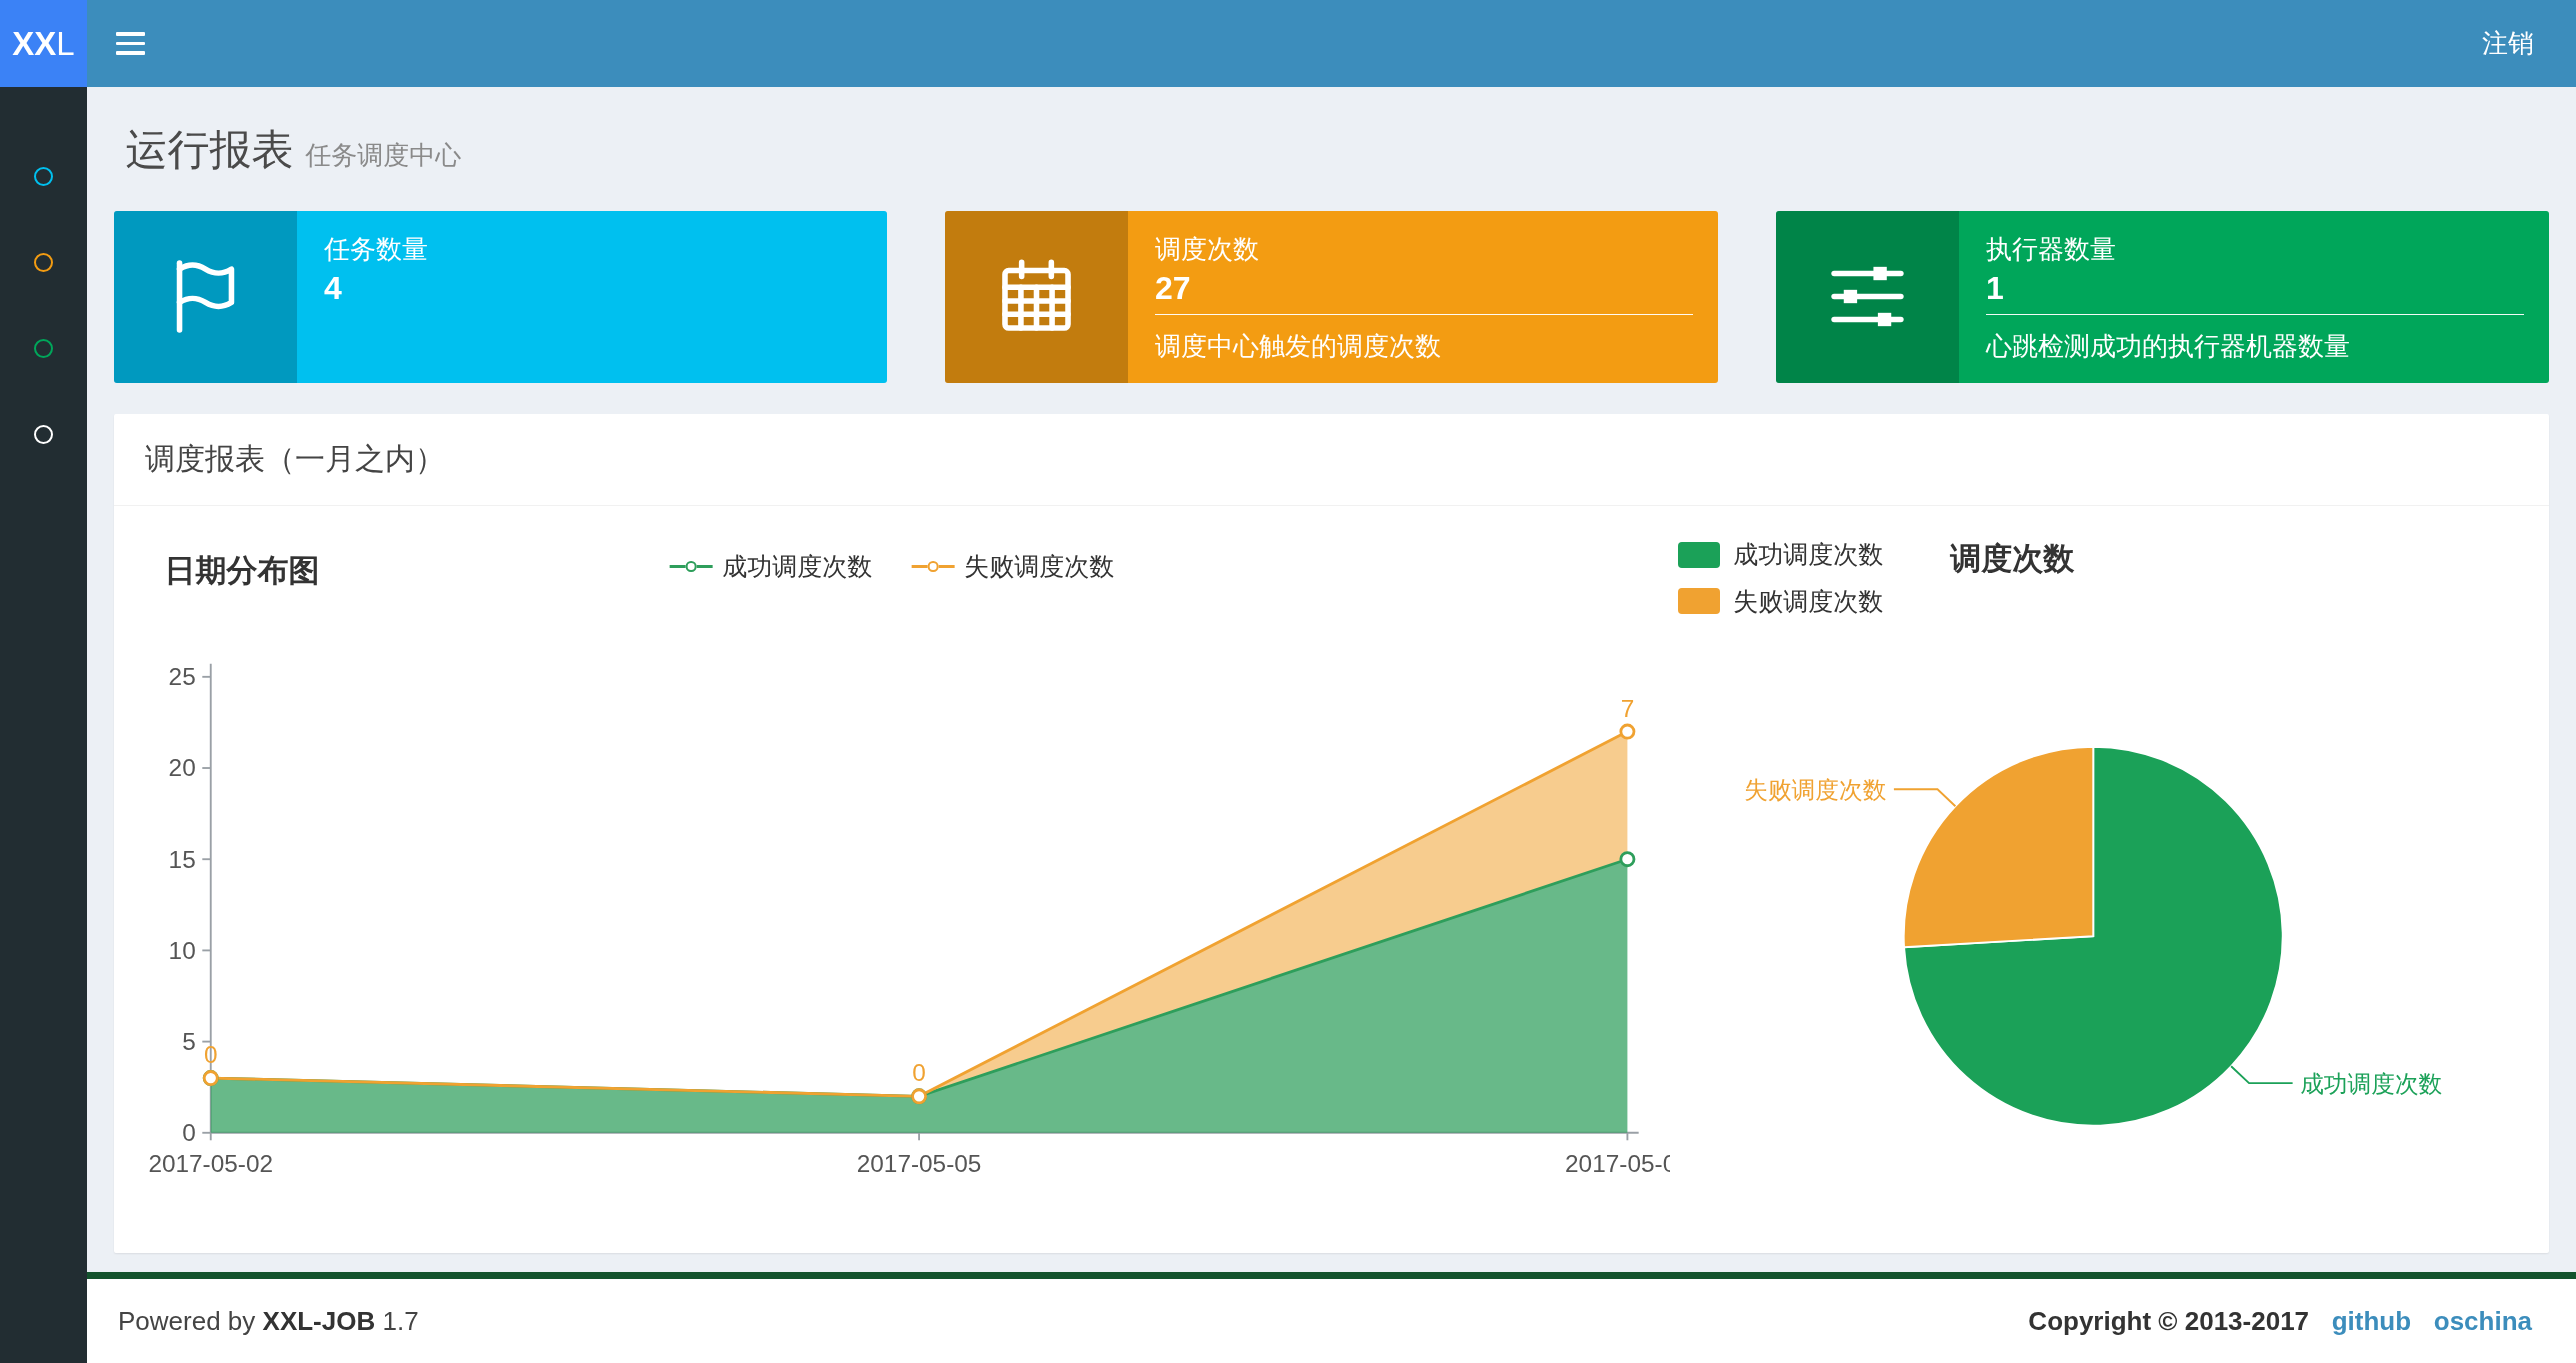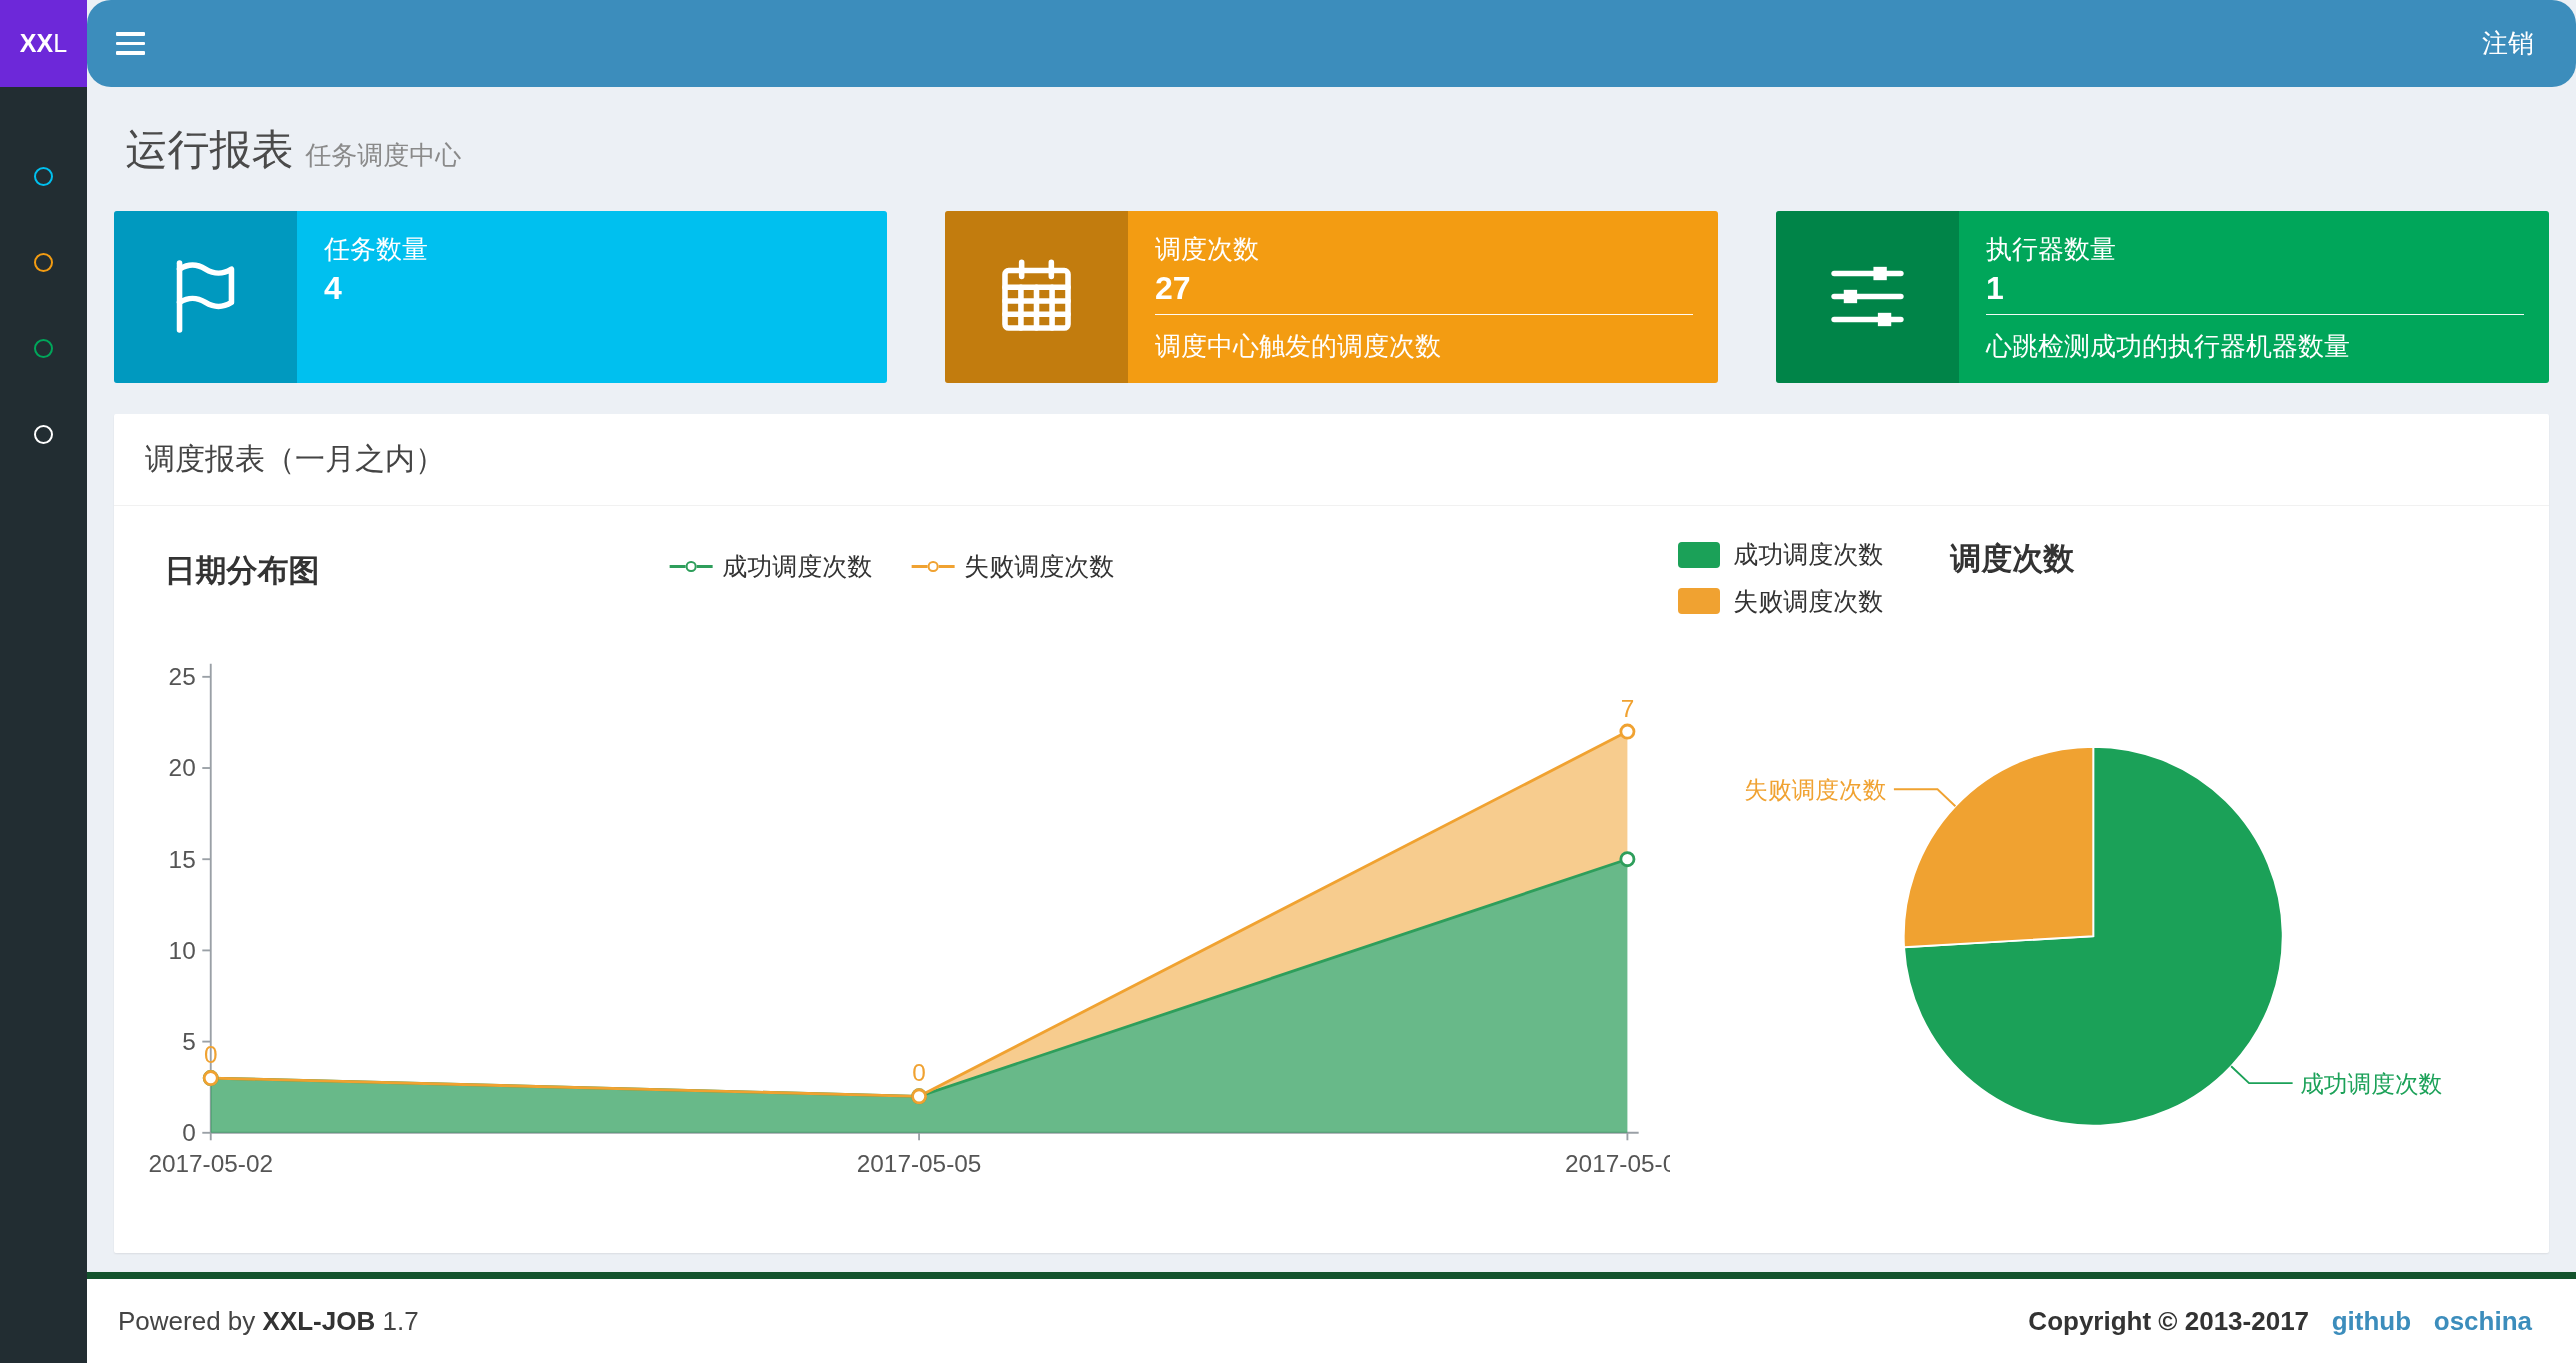--- a/index.html
+++ b/index.html
@@ -1,25 +1,25 @@
 <!DOCTYPE html>
 <html><head>
 <meta charset="utf-8">
 <style>
   * { box-sizing: border-box; margin: 0; padding: 0; }
   html, body { width: 2576px; height: 1363px; overflow: hidden; }
   body { font-family: "Liberation Sans", "DejaVu Sans", sans-serif; background: #ecf0f5; }
 
   
   .topbar { display: flex; height: 87px; }
-  .logo { width: 87px; background: #6d28d9; color: #fff; font-size: 25px;
+  .logo { width: 87px; background: #3b82f6; color: #fff; font-size: 33px;
           display: flex; align-items: center; justify-content: center; cursor: pointer; }
   .logo b { font-weight: bold; }
   .logo span { font-weight: 300; }
-  .navbar { flex: 1; background: #3c8dbc; display: flex; align-items: center; justify-content: space-between; border-radius: 24px; }
+  .navbar { flex: 1; background: #3c8dbc; display: flex; align-items: center; justify-content: space-between; }
   .hamburger { background: transparent; border: none; width: 87px; height: 87px; cursor: pointer;
                display: flex; flex-direction: column; align-items: center; justify-content: center; gap: 5.8px; }
   .hamburger .bar { width: 29px; height: 3.9px; background: #fff; border-radius: 1px; }
   .logout { color: #fff; font-size: 26px; padding: 0 42px; cursor: pointer; text-decoration: none; line-height: 87px; }
 
   
   .sidebar { position: absolute; left: 0; top: 87px; bottom: 0; width: 87px; background: #222d32; padding-top: 46px; }
   .side-item { height: 86px; display: flex; align-items: center; justify-content: center; cursor: pointer; }
   .circle { width: 19px; height: 19px; border: 2.9px solid #fff; border-radius: 50%; }
 

